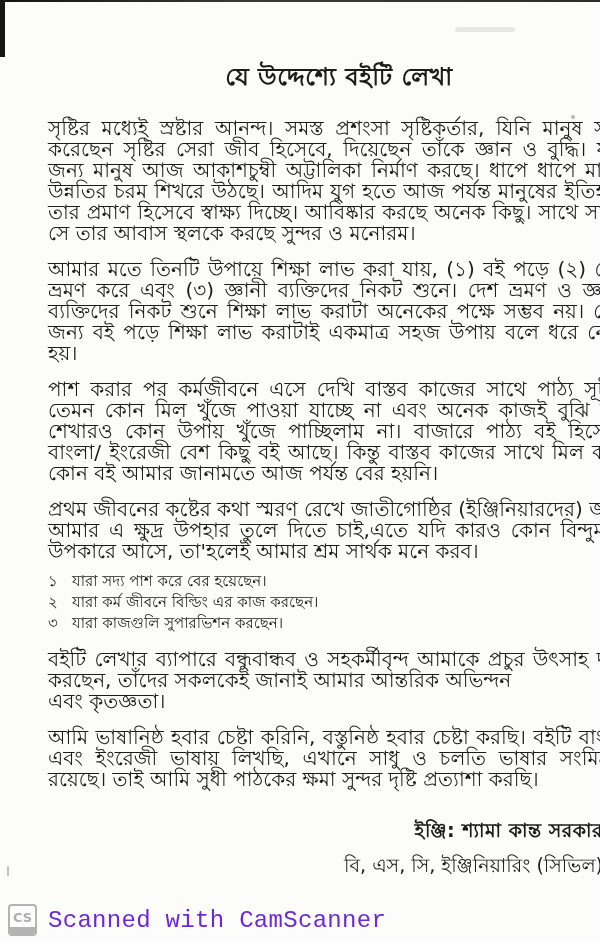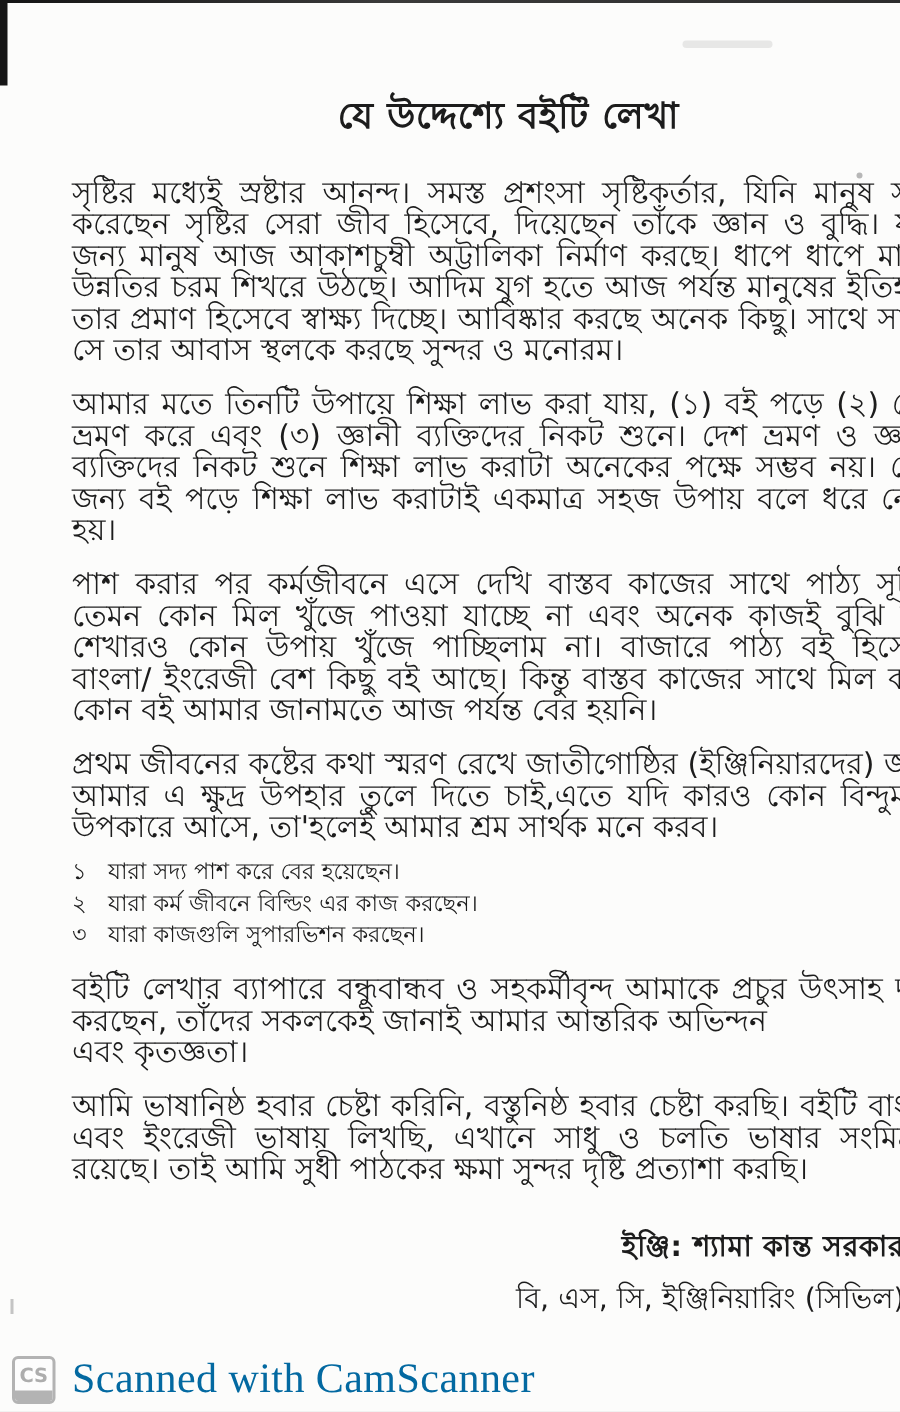--- a/index.html
+++ b/index.html
@@ -113,24 +113,24 @@
   }
   .cs-bar {
     position: absolute;
     bottom: 0; left: 0;
     width: 100%; height: 7px;
     background: #b3b3b3;
     border-radius: 0 0 2px 2px;
   }
   .wm-text {
     margin-left: 11px;
-    font-size: 28px;
-    color: #0369a1;
+    font-size: 24px;
+    color: #6d28d9;
     letter-spacing: .3px;
-    font-family: Liberation Serif, serif;
+    font-family: Liberation Mono, monospace;
   }
 </style>
 </head>
 <body>
 
 <div class="page">
 
   <div class="edge-top"></div>
   <div class="edge-left"></div>
   <div class="speck-1"></div>

